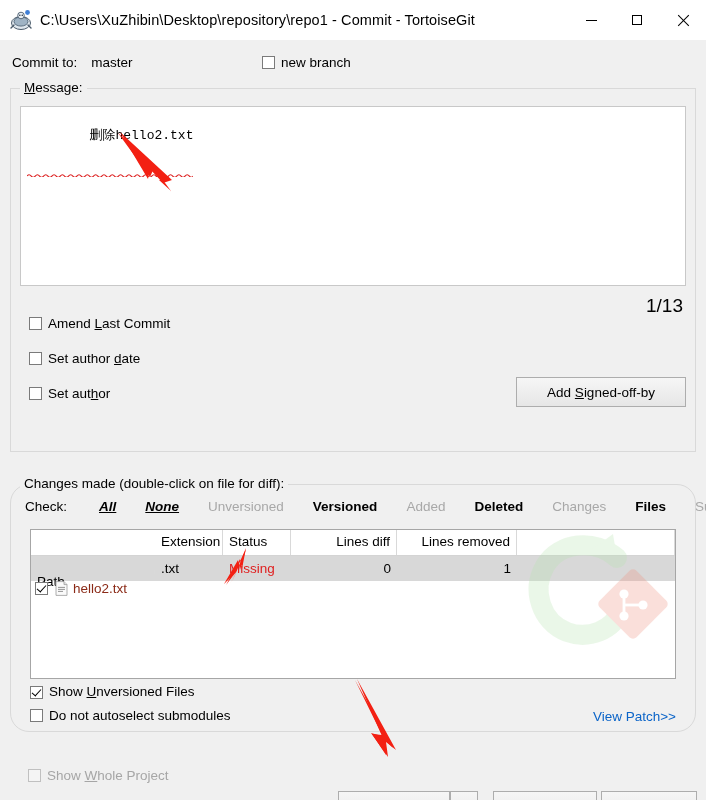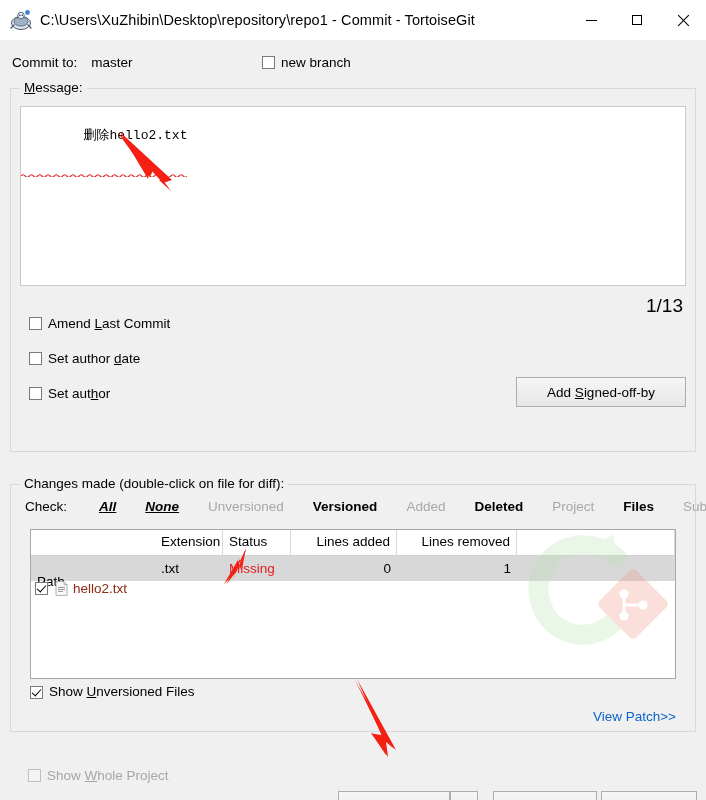--- a/index.html
+++ b/index.html
@@ -58,41 +58,41 @@
 
   
   .group { position:absolute; border:1px solid #d9d9d9; }
   .group > .gtitle {
     position:absolute; top:-9px; left:9px; background:#f0f0f0;
     padding:0 4px; font-size:13.5px; color:#000; white-space:nowrap;
   }
 
   #grp-message { left:10px; top:48px; right:10px; height:364px; }
   .msgbox { position:absolute; left:9px; top:17px; right:9px; height:180px;
-            background:#fff; border:1px solid #c8c8c8; padding:4px 0;
+            background:#fff; border:1px solid #c8c8c8; padding:4px 6px;
             font-family:"Liberation Mono", monospace; font-size:13px; overflow:hidden; }
   .msgtext { position:relative; display:inline-block; color:#000; white-space:pre; }
   .squig { position:absolute; left:0; bottom:-3px; height:4px; width:100%; }
 
   .counter { position:absolute; right:12px; top:206px; font-size:19px; }
 
   .chk-amend { position:absolute; left:18px; top:227px; display:flex; align-items:center; }
   .chk-adate { position:absolute; left:18px; top:262px; display:flex; align-items:center; }
   .chk-auth  { position:absolute; left:18px; top:297px; display:flex; align-items:center; }
 
   .btn {
     background: linear-gradient(#f6f6f6,#e6e6e6);
     border:1px solid #adadad; font-family:"Liberation Sans", sans-serif;
     font-size:13.5px; color:#000; display:flex; align-items:center; justify-content:center;
     cursor:default; user-select:none;
   }
   #btn-signoff { position:absolute; right:9px; top:288px; width:170px; height:30px; }
 
   
-  #grp-changes { left:10px; top:444px; right:10px; height:248px; }
+  #grp-changes { left:10px; top:444px; right:10px; height:248px;border-radius:19px; }
   .checkrow { position:absolute; left:14px; top:14px; display:flex; align-items:baseline;gap:16px; }
   .checkrow .ck-lbl { margin-right:16px; }
   .flt { margin-right:13px; white-space:nowrap; }
   .flt.act { font-weight:bold; color:#000; cursor:pointer; }
   .flt.act.ul { text-decoration:underline; text-underline-offset:1px;font-style:italic; }
   .flt.dis { color:#a8a8a8; font-weight:normal; }
 
   .listwrap { position:absolute; left:19px; top:44px; right:19px; height:150px;
               border:1px solid #a6a6a6; background:#fff; overflow:hidden; }
   .lhead { display:flex; height:26px; background:#fff; border-bottom:1px solid #d4d4d4;
@@ -207,21 +207,21 @@
     <div class="gtitle">Changes made (double-click on file for diff):</div>
 
     <div class="checkrow">
       <span class="ck-lbl">Check:</span>
       <span class="flt act ul">All</span>
       <span class="flt act ul">None</span>
       <span class="flt dis">Unversioned</span>
       <span class="flt act">Versioned</span>
       <span class="flt dis">Added</span>
       <span class="flt act">Deleted</span>
-      <span class="flt dis">Project</span>
+      <span class="flt dis">Changes</span>
       <span class="flt act">Files</span>
       <span class="flt dis">Submodules</span>
     </div>
 
     <div class="listwrap">
 
       <svg class="logo-wm" viewBox="0 0 150 120">
         <path d="M96 26 C74 6 38 10 24 34 C10 58 20 90 46 100 C68 108 92 98 100 78" fill="none" stroke="#b7e3b0" stroke-width="20" stroke-linecap="round"></path>
         <path d="M96 26 L70 18 L92 2 Z" fill="#b7e3b0"></path>
         <g transform="translate(112,72) rotate(45)">
@@ -233,21 +233,21 @@
             <rect x="-10.4" y="-10" width="2.8" height="22"></rect>
             <path d="M-9 1 L10 1" stroke="#fff" stroke-width="2.8" fill="none"></path>
           </g>
         </g>
       </svg>
 
       <div class="lhead">
         <div class="hc c-path">Path</div>
         <div class="hc c-ext">Extension</div>
         <div class="hc c-stat">Status</div>
-        <div class="hc c-add num">Lines added</div>
+        <div class="hc c-add num">Lines diff</div>
         <div class="hc c-rem num">Lines removed</div>
         <div class="hc c-rest"></div>
       </div>
 
       <div class="lrow">
         <div class="rc c-path" style="padding-left:4px;">
           <span class="cb checked"></span>
           <span class="file-ico">
             <svg viewBox="0 0 13 15" width="13" height="15">
               <path d="M1 0.6 L9 0.6 L12 3.6 L12 14.4 L1 14.4 Z" fill="#fafafa" stroke="#9a9a9a" stroke-width="0.8"></path>
@@ -262,20 +262,24 @@
         <div class="rc c-add num">0</div>
         <div class="rc c-rem num">1</div>
         <div class="rc c-rest"></div>
       </div>
     </div>
 
     <div class="chk-showunv">
       <span class="cb checked"></span>
       <span class="cbl">Show <span class="u">U</span>nversioned Files</span>
     </div>
+    <div class="chk-noauto">
+      <span class="cb"></span>
+      <span class="cbl">Do not autoselect submodules</span>
+    </div>
 
     <div class="viewpatch">View Patch&gt;&gt;</div>
   </div>
 
   <div class="chk-whole">
     <span class="cb dis"></span>
     <span class="cbl dis">Show <span class="u">W</span>hole Project</span>
   </div>
 
   <div class="btn" id="btn-commit">

